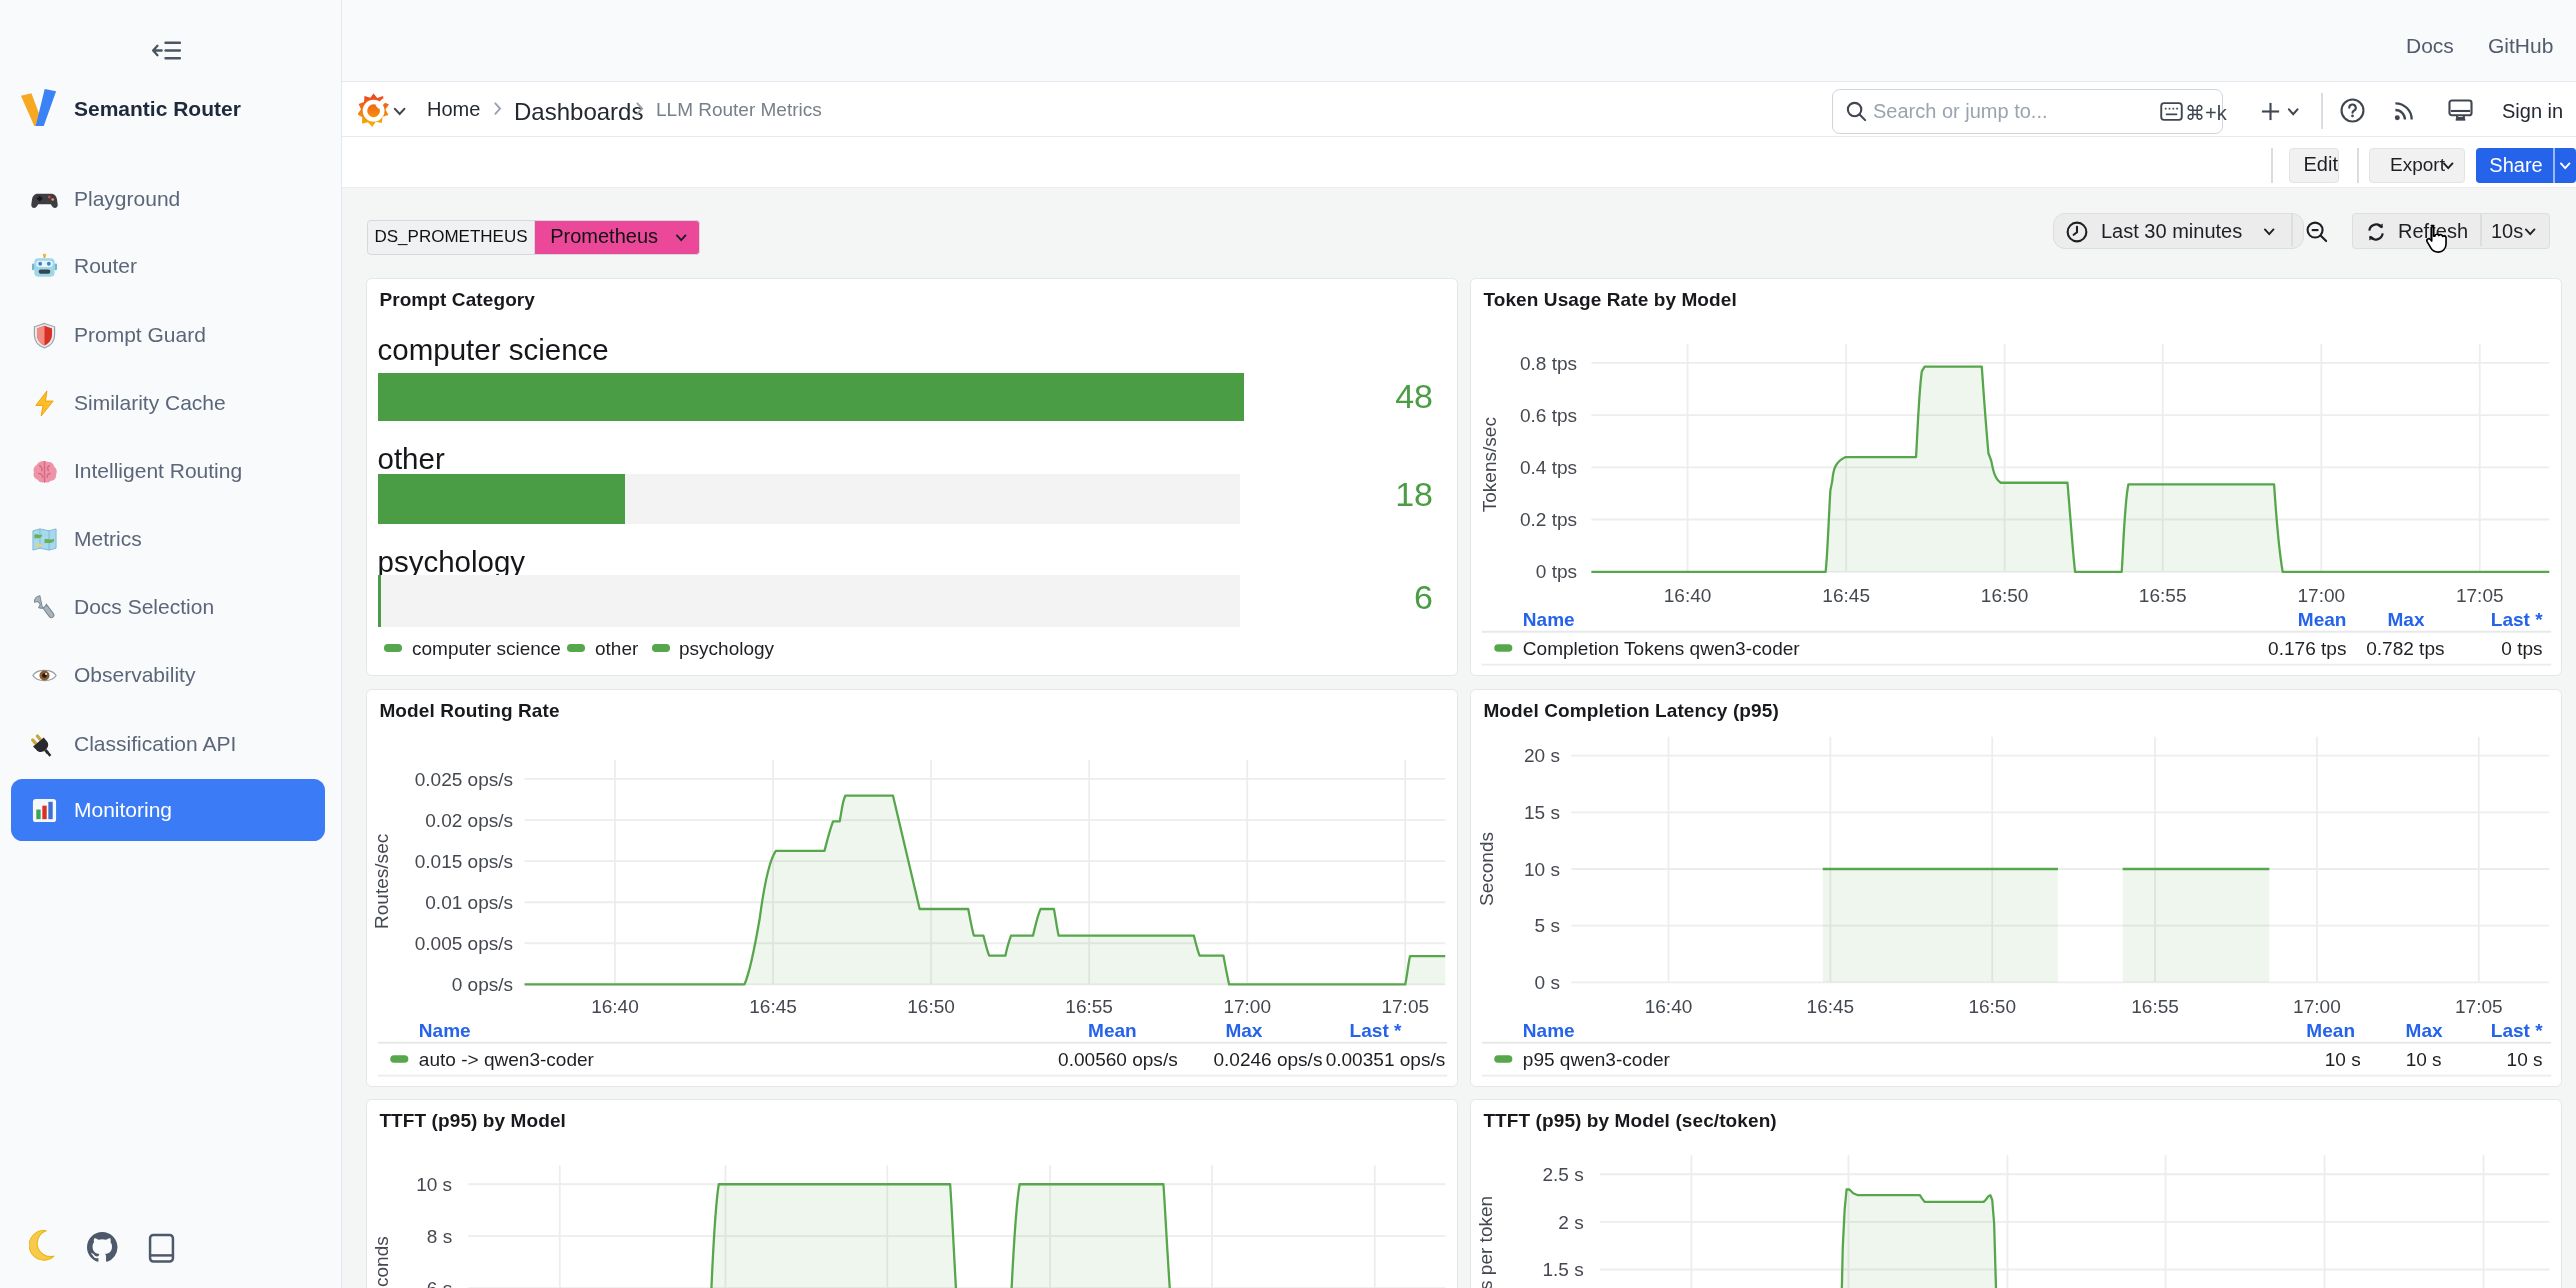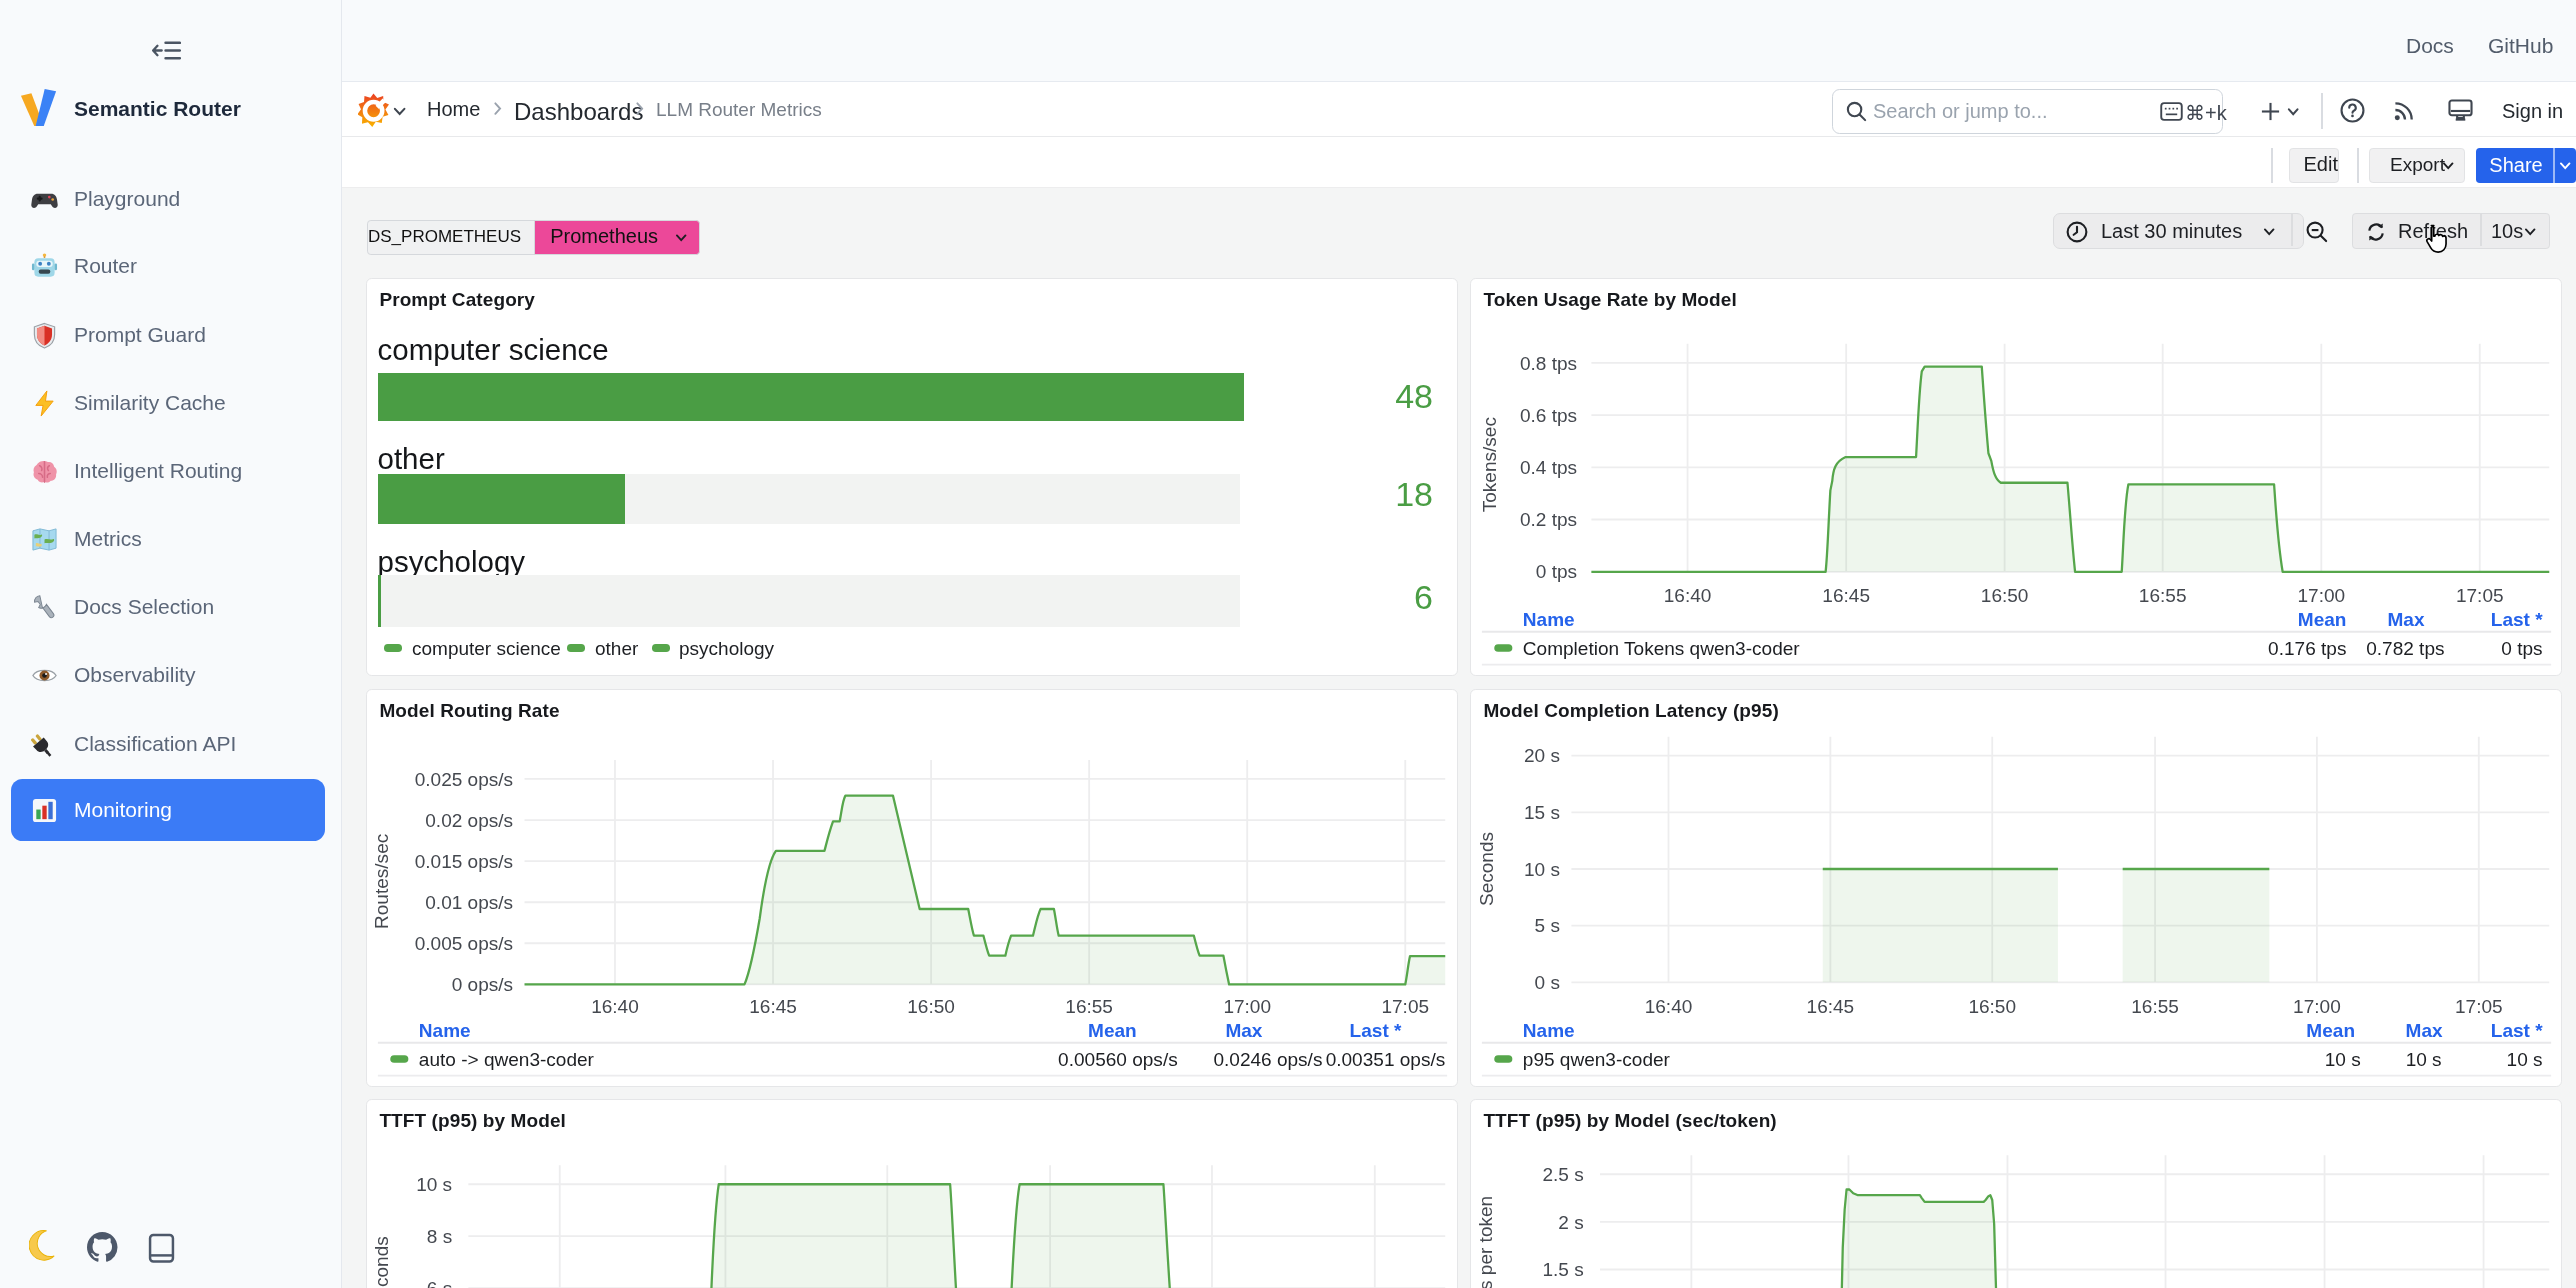--- a/index.html
+++ b/index.html
@@ -77,25 +77,25 @@
 <div class="abs" style="left:342px;top:137px;width:2234px;height:51px;background:#fff;border-bottom:1.9px solid #ededee"></div>
 <div class="abs" style="left:2271px;top:148px;width:1.9px;height:35px;background:#d9dce1"></div>
 <div class="abs" style="left:2289px;top:148px;width:50px;height:35px;background:#f1f1f2;border:1.9px solid #e2e3e5;border-radius:3.8px;font-size:20px;font-weight:500;color:#1d1f23;text-align:right;line-height:31px">Edit</div>
 <div class="abs" style="left:2357px;top:148px;width:1.9px;height:35px;background:#d9dce1"></div>
 <div class="abs" style="left:2369px;top:148px;width:96px;height:35px;background:#f1f1f2;border:1.9px solid #e2e3e5;border-radius:3.8px;font-size:20px;font-weight:500;color:#1d1f23;line-height:31px"><span style="margin-left:20px;font-size:19px">Export</span><svg style="position:absolute;right:9.5px;top:12.4px" width="12.4" height="10.5" viewBox="0 0 13 11">
       <path d="M2 2.5 L6.5 7.5 L11 2.5" fill="none" stroke="#1d1f23" stroke-width="2" stroke-linecap="round"></path>
     </svg></div>
 <div class="abs" style="left:2476px;top:148px;width:100px;height:35px;background:#2563eb;border-radius:3.8px;color:#fff;font-size:20px;font-weight:500;line-height:35px"><span style="margin-left:13.3px">Share</span><div style="position:absolute;right:21px;top:0;width:1.9px;height:35px;background:rgba(255,255,255,.55)"></div><svg style="position:absolute;right:4.8px;top:13.3px" width="12.4" height="10.5" viewBox="0 0 13 11">
       <path d="M2 2.5 L6.5 7.5 L11 2.5" fill="none" stroke="#fff" stroke-width="2" stroke-linecap="round"></path>
     </svg></div>
-<div class="abs" style="left:367px;top:220px;width:168px;height:35px;background:#f0f1f2;border:1.9px solid #d5d8dc;border-radius:3.8px 0 0 3.8px;font-size:17px;color:#111;line-height:31px;">DS_PROMETHEUS</div>
+<div class="abs" style="left:367px;top:220px;width:168px;height:35px;background:#f0f1f2;border:1.9px solid #d5d8dc;border-radius:3.8px 0 0 3.8px;font-size:17px;color:#111;line-height:31px;text-align:center">DS_PROMETHEUS</div>
 <div class="abs" style="left:534px;top:220px;width:166px;height:35px;background:#ec4899;border:1.9px solid #d5d8dc;border-radius:0 3.8px 3.8px 0;font-size:20px;color:#111;line-height:31px"><span style="margin-left:15.2px">Prometheus</span><svg style="position:absolute;right:11.4px;top:12.4px" width="12.4" height="10.5" viewBox="0 0 13 11">
       <path d="M2 2.5 L6.5 7.5 L11 2.5" fill="none" stroke="#1d1f23" stroke-width="2" stroke-linecap="round"></path>
     </svg></div>
-<div class="abs" style="left:2053px;top:213px;width:251px;height:36px;background:#ececed;border:1.9px solid #dcdddf;border-radius:7px">
+<div class="abs" style="left:2053px;top:213px;width:251px;height:36px;background:#ececed;border:1.9px solid #dcdddf;border-radius:12px">
 <svg style="position:absolute;left:12.4px;top:6.7px" width="22" height="22" viewBox="0 0 23 23">
       <circle cx="11.5" cy="11.5" r="9.8" fill="none" stroke="#1d1f23" stroke-width="2.2"></circle>
       <path d="M11.5 6 v5.8 l-3.5 2.6" fill="none" stroke="#1d1f23" stroke-width="2.2" stroke-linecap="round"></path>
     </svg>
 <span style="position:absolute;left:47px;top:5.7px;font-size:20px;font-weight:500;color:#1d1f23">Last 30 minutes</span>
 <svg style="position:absolute;left:209px;top:13.3px" width="12.4" height="10.5" viewBox="0 0 13 11">
       <path d="M2 2.5 L6.5 7.5 L11 2.5" fill="none" stroke="#1d1f23" stroke-width="2" stroke-linecap="round"></path>
     </svg>
 <div style="position:absolute;left:237px;top:0;width:1.9px;height:32px;background:#dcdddf"></div>
 <svg style="position:absolute;left:251px;top:5.7px" width="24" height="24" viewBox="0 0 25 25">

